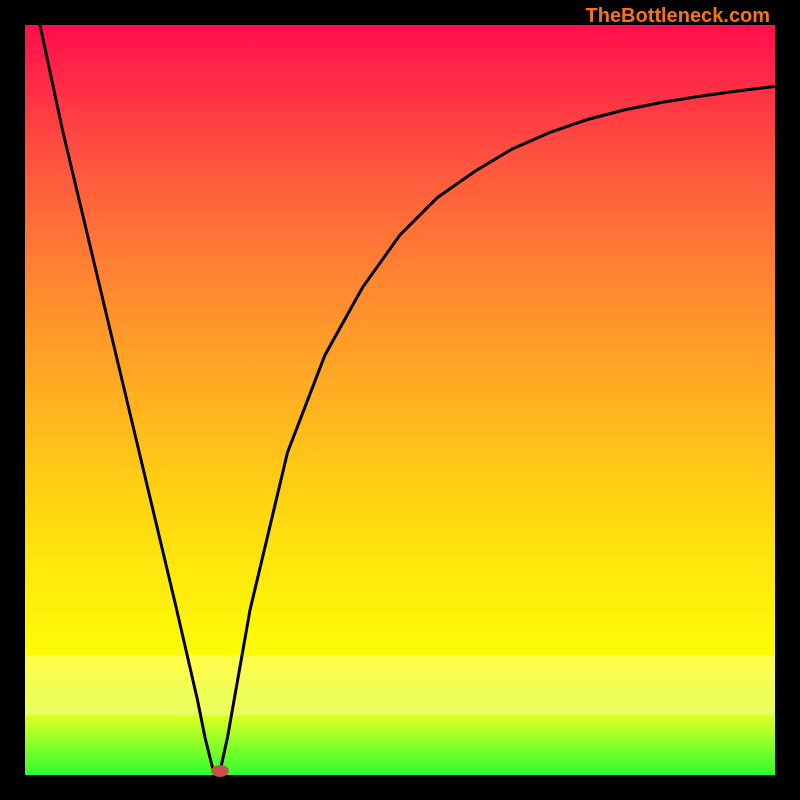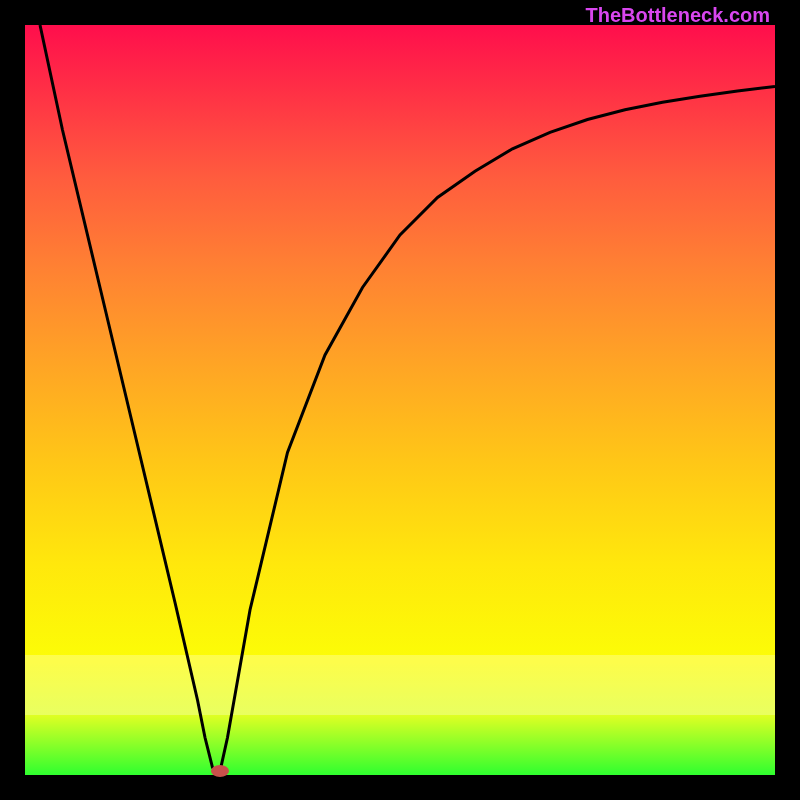--- a/index.html
+++ b/index.html
@@ -44,21 +44,21 @@
     top: 630px;
     width: 750px;
     height: 60px;
     background: rgba(255,255,255,0.28);
     pointer-events: none;
   }
   .brand {
     position: absolute;
     right: 30px;
     top: 4px;
-    color: #d946ef;
+    color: #f97316;
     font-family: Arial, Helvetica, sans-serif;
     font-size: 20px;
     font-weight: 700;
   }
   svg.curve {
     position: absolute;
     left: 0;
     top: 0;
     width: 750px;
     height: 750px;

